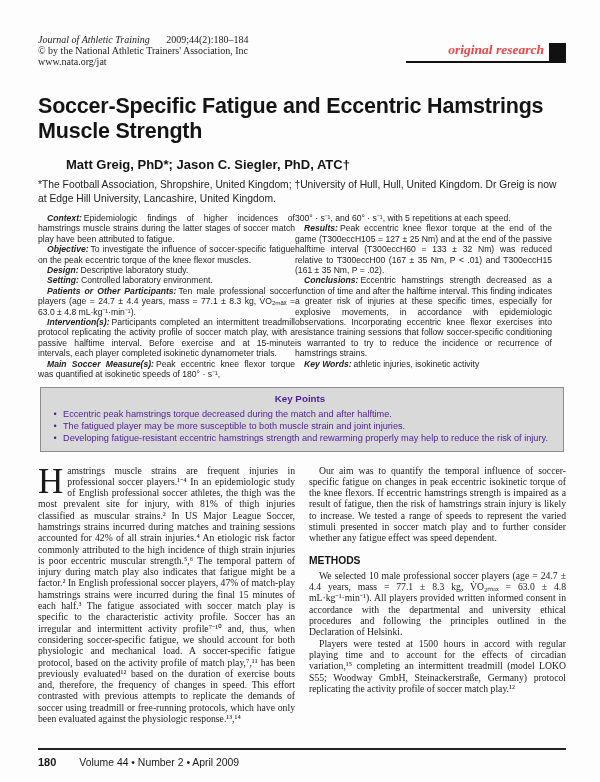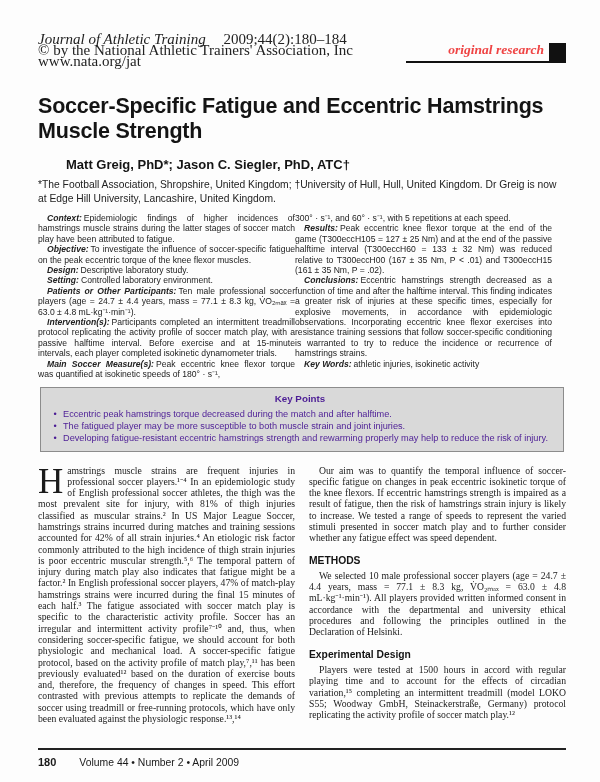--- a/index.html
+++ b/index.html
@@ -8,21 +8,21 @@
     width:600px;height:782px;
     background:#fdfdfd;
     overflow:hidden;
     box-sizing:border-box;
     padding:34px 34px 0 38px;
     color:#1e1e1e;
     -webkit-font-smoothing:antialiased;
   }
   
   .header{display:flex;justify-content:space-between;align-items:flex-start;}
-  .masthead{font-family:"Liberation Serif",serif;font-size:15px;line-height:11px;color:#222;}
+  .masthead{font-family:"Liberation Serif",serif;font-size:10px;line-height:11px;color:#222;}
   .masthead .jname{font-style:italic;}
   .masthead .cite{margin-left:14px;}
   .banner{display:flex;align-items:flex-end;margin-top:8px;}
   .banner-text{
     font-family:"Liberation Serif",serif;font-style:italic;font-weight:bold;
     font-size:13.5px;color:#ef4444;
     border-bottom:2px solid #111;
     padding:0 5px 3px 42px;
     white-space:nowrap;
   }
@@ -145,21 +145,20 @@
   </div>
 
   <div class="body">
     <div class="body-col">
       <p class="body-p nodent"><span class="dropcap">H</span><span>amstrings muscle strains are frequent injuries in professional soccer players.¹⁻⁴ In an epidemiologic study of English professional soccer athletes, the thigh was the most prevalent site for injury, with 81% of thigh injuries classified as muscular strains.² In US Major League Soccer, hamstrings strains incurred during matches and training sessions accounted for 42% of all strain injuries.⁴ An etiologic risk factor commonly attributed to the high incidence of thigh strain injuries is poor eccentric muscular strength.⁵,⁶ The temporal pattern of injury during match play also indicates that fatigue might be a factor.² In English professional soccer players, 47% of match-play hamstrings strains were incurred during the final 15 minutes of each half.³ The fatigue associated with soccer match play is specific to the characteristic activity profile. Soccer has an irregular and intermittent activity profile⁷⁻¹⁰ and, thus, when considering soccer-specific fatigue, we should account for both physiologic and mechanical load. A soccer-specific fatigue protocol, based on the activity profile of match play,⁷,¹¹ has been previously evaluated¹² based on the duration of exercise bouts and, therefore, the frequency of changes in speed. This effort contrasted with previous attempts to replicate the demands of soccer using treadmill or free-running protocols, which have only been evaluated against the physiologic response.¹³,¹⁴</span></p>
     </div>
     <div class="body-col">
       <p class="body-p">Our aim was to quantify the temporal influence of soccer-specific fatigue on changes in peak eccentric isokinetic torque of the knee flexors. If eccentric hamstrings strength is impaired as a result of fatigue, then the risk of hamstrings strain injury is likely to increase. We tested a range of speeds to represent the varied stimuli presented in soccer match play and to further consider whether any fatigue effect was speed dependent.</p>
       <h2 class="sec-h">METHODS</h2>
       <p class="body-p">We selected 10 male professional soccer players (age = 24.7 ± 4.4 years, mass = 77.1 ± 8.3 kg, V̇O₂ₘₐₓ = 63.0 ± 4.8 mL·kg⁻¹·min⁻¹). All players provided written informed consent in accordance with the departmental and university ethical procedures and following the principles outlined in the Declaration of Helsinki.</p>
-      <h2 class="sec-h">Experimental Design</h2>
       <p class="body-p">Players were tested at 1500 hours in accord with regular playing time and to account for the effects of circadian variation,¹⁵ completing an intermittent treadmill (model LOKO S55; Woodway GmbH, Steinackerstraße, Germany) protocol replicating the activity profile of soccer match play.¹²</p>
     </div>
   </div>
 
   <div class="footer">
     <span class="page-num">180</span>
     <span class="vol">Volume 44 • Number 2 • April 2009</span>
   </div>
 
 </div>

